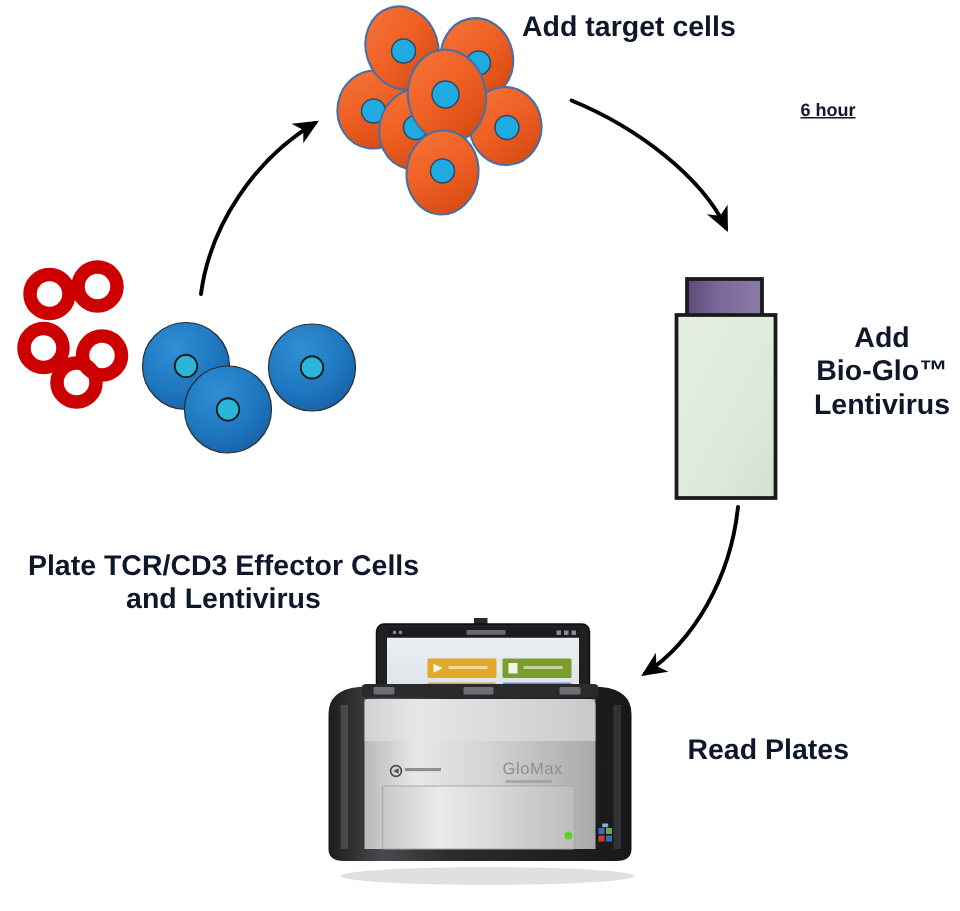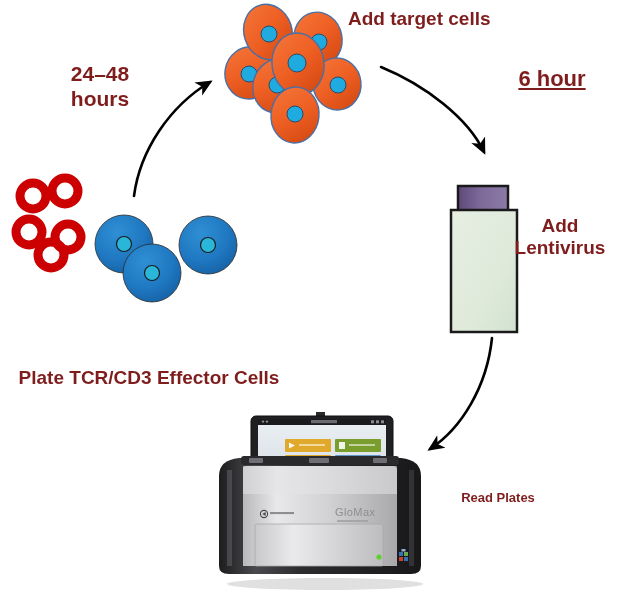--- a/index.html
+++ b/index.html
@@ -1,26 +1,26 @@
 <!DOCTYPE html>
 <html><head>
 <meta charset="utf-8">
 <style>
   html,body{margin:0;padding:0;background:#ffffff;}
   body{width:640px;height:607px;position:relative;overflow:hidden;
        font-family:"Liberation Sans",sans-serif;color:#000;}
   .stage{position:absolute;inset:0;}
 
-  .label{position:absolute;font-weight:bold;line-height:1.18;text-align:center;color:#7f1d1d;}
+  .label{position:absolute;font-weight:bold;line-height:1.18;text-align:center;color:#0f172a;}
   #label-incubation-time{left:30px;top:62px;width:140px;font-size:21px;}
   #label-add-target{left:348px;top:8px;width:170px;font-size:19px;text-align:left;}
-  #label-incubation-6h{left:482px;top:66px;width:140px;font-size:22px;text-decoration:underline;}
+  #label-incubation-6h{left:482px;top:66px;width:140px;font-size:12px;text-decoration:underline;}
   #label-plate-effector{left:2px;top:327px;width:294px;font-size:19px;margin-top:40px;}
-  #label-add-substrate{left:508px;top:215px;width:104px;font-size:19px;}
-  #label-read-plates{left:418px;top:490px;width:160px;font-size:13px;text-align:center;}
+  #label-add-substrate{left:536px;top:215px;width:104px;font-size:19px;}
+  #label-read-plates{left:406px;top:490px;width:160px;font-size:19px;text-align:right;}
 
   .svg-layer{position:absolute;left:0;top:0;width:640px;height:607px;}
 
   .instr{position:absolute;left:213px;top:398px;width:214px;height:192px;}
 </style>
 </head>
 <body>
 
 <div class="stage">
 
@@ -223,35 +223,33 @@
       <rect x="191" y="154" width="4" height="4" fill="#6aa84f"></rect>
       <rect x="186" y="159" width="4" height="4" fill="#cc4125"></rect>
       <rect x="191" y="159" width="4" height="4" fill="#3b6fb5"></rect>
       <rect x="188.5" y="151" width="4" height="2.5" fill="#8fa9d8"></rect>
     </g>
 
     <rect x="14" y="72" width="5" height="96" fill="#6d6d73" opacity="0.45"></rect>
     <rect x="196" y="72" width="5" height="96" fill="#6d6d73" opacity="0.3"></rect>
   </svg>
 
-  <div class="label" id="label-incubation-time">
-    <div>24–48</div>
-    <div>hours</div>
-  </div>
 
   <div class="label" id="label-add-target">Add target cells</div>
 
   <div class="label" id="label-incubation-6h">
     <div>6 hour</div>
   </div>
 
   <div class="label" id="label-plate-effector">
     <div>Plate TCR/CD3 Effector Cells</div>
+    <div>and Lentivirus</div>
   </div>
 
   <div class="label" id="label-add-substrate">
     <div>Add</div>
+    <div>Bio-Glo™</div>
     <div>Lentivirus</div>
   </div>
 
   <div class="label" id="label-read-plates">Read Plates</div>
 
 </div>
 
 </body></html>

